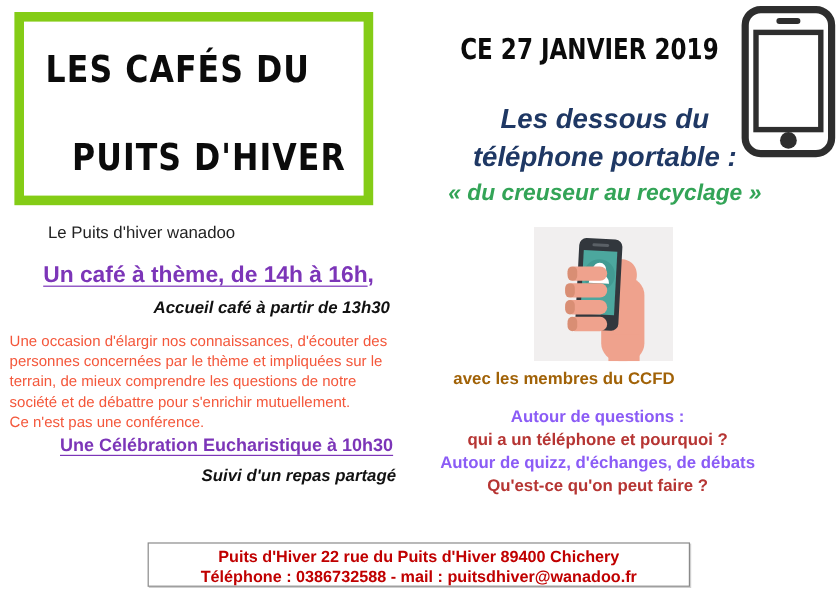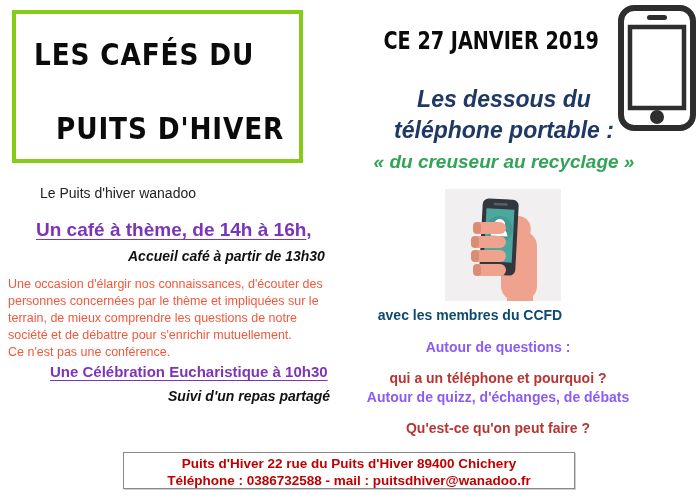--- a/index.html
+++ b/index.html
@@ -3,21 +3,21 @@
 <meta charset="utf-8">
 <style>
   html,body { margin:0; padding:0; background:#fff; }
   .page {
     position:relative; width:700px; height:499px; background:#ffffff;
     font-family:"Liberation Sans", sans-serif; overflow:hidden; color:#111;
   }
   
   .title-box {
     position:absolute; left:12px; top:10px; width:283px; height:145px;
-    border:4px solid #84cc16; background:#fff;
+    border:8px solid #84cc16; background:#fff;
   }
   .display {
     font-family:"DejaVu Sans", sans-serif; font-weight:bold; color:#0b0b0b;
     white-space:nowrap; transform:scaleX(0.85); transform-origin:left center;
     letter-spacing:1px;
   }
   .title-l1 { position:absolute; left:18px; top:22px; font-size:31px; }
   .title-l2 { position:absolute; left:40px; top:96px; font-size:31px; }
   
   .date-heading {
@@ -58,29 +58,29 @@
     color:#7C35B8; white-space:nowrap;
   }
   .celebration-sub {
     position:absolute; left:168px; top:388px; font-size:14px; font-weight:bold;
     font-style:italic; color:#111; white-space:nowrap;
   }
   
   .illustration { position:absolute; left:445px; top:189px; width:116px; height:112px; }
   .ccfd {
     position:absolute; left:355px; top:307px; width:230px; text-align:center;
-    color:#0c4a6e; font-size:14px; font-weight:bold; white-space:nowrap;
+    color:#a16207; font-size:14px; font-weight:bold; white-space:nowrap;
   }
   .questions {
     position:absolute; left:362px; top:338px; width:272px; text-align:center;
     font-size:14px; font-weight:bold; line-height:19px;
   }
   .questions div { white-space:nowrap; }
   .q-blue { color:#8b5cf6; }
-  .q-red  { color:#B63533;margin-top:12px; }
+  .q-red  { color:#B63533; }
   
   .footer-box {
     position:absolute; left:123px; top:452px; width:450px; height:33px;
     border:1px solid #8a8a8a; box-shadow:1px 1px 0 #cfcfcf; background:#fff;
     text-align:center; color:#C00000; font-size:13.5px; font-weight:bold;
     line-height:17px; padding-top:2px;
   }
   .footer-box div { white-space:nowrap; }
 </style>
 </head>

